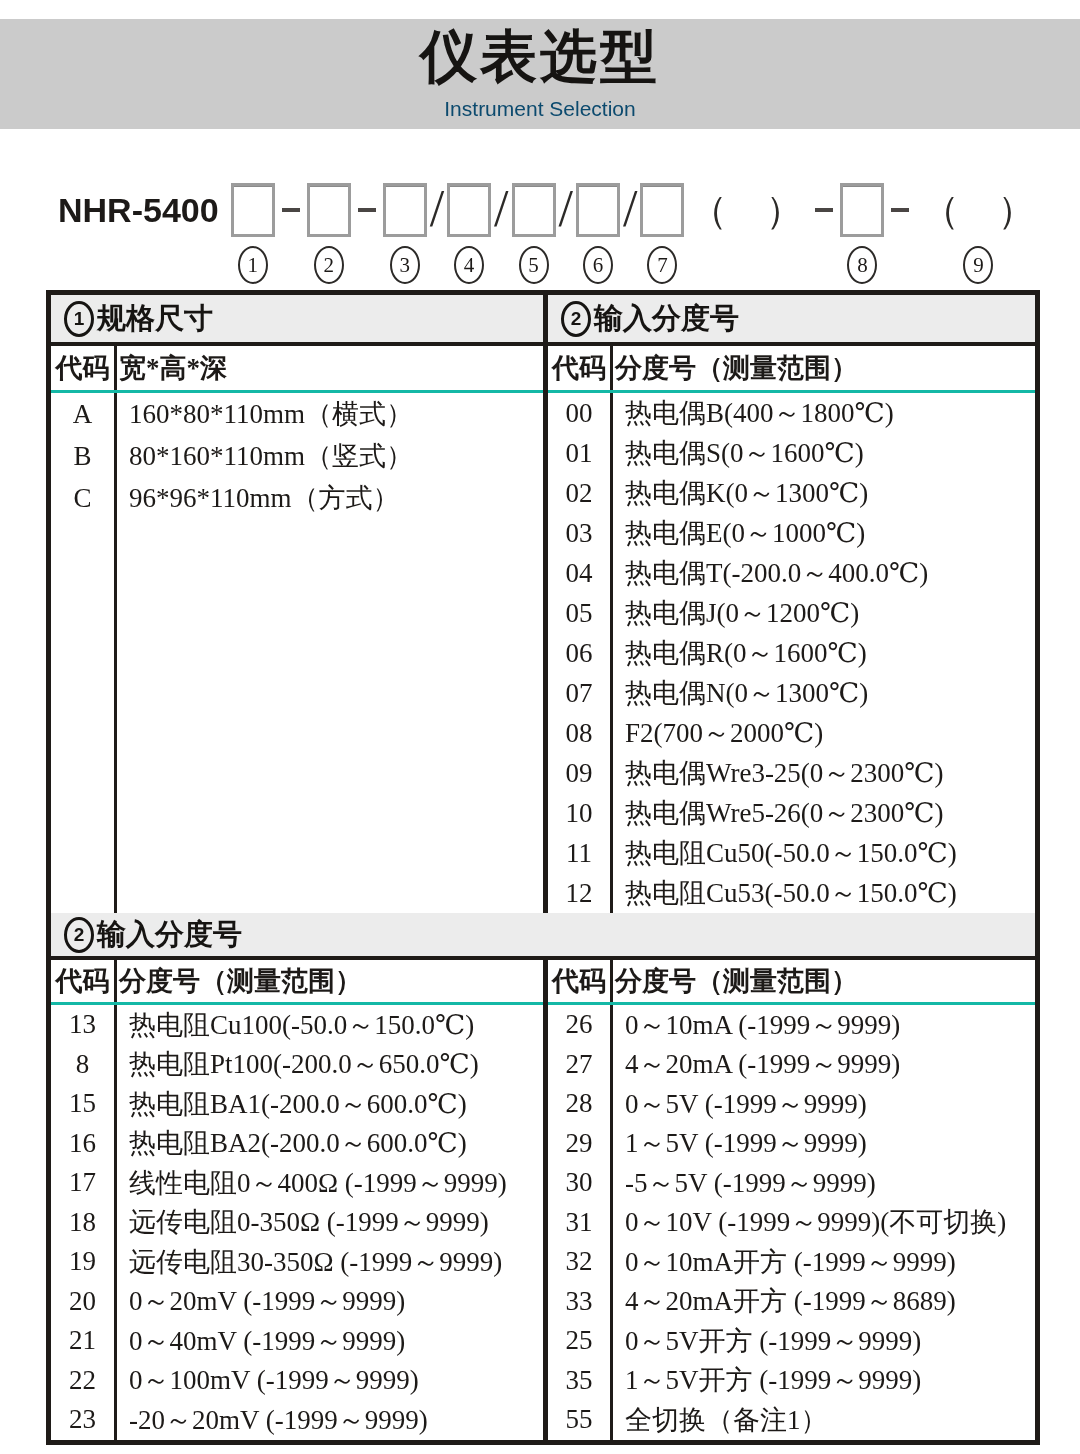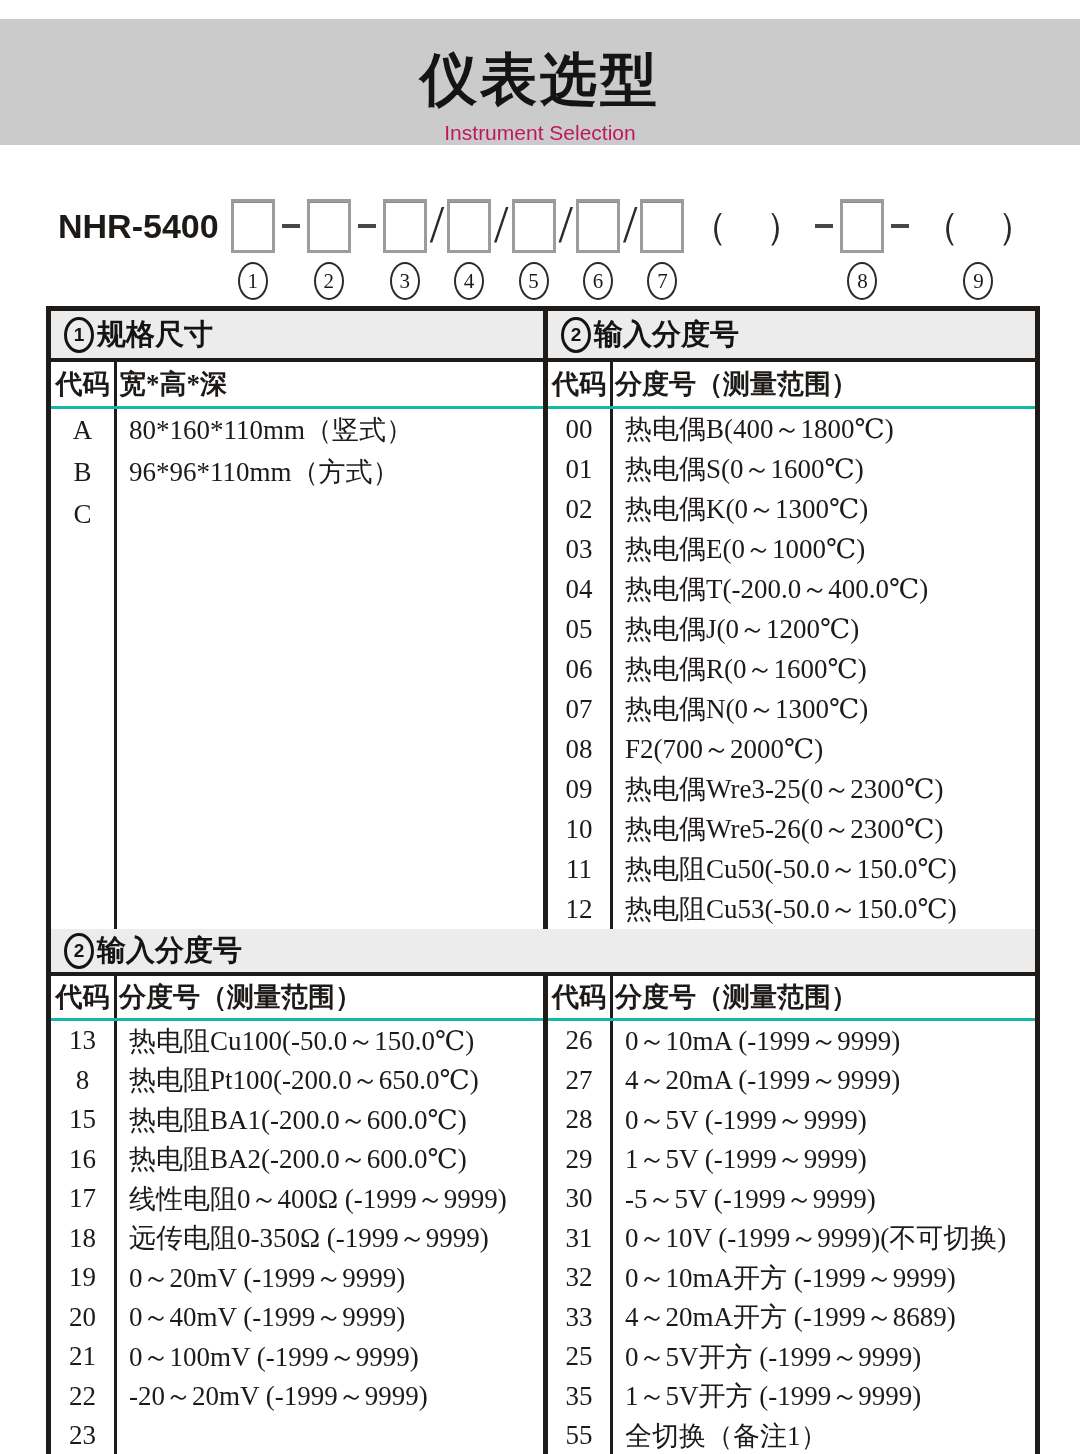--- a/index.html
+++ b/index.html
@@ -2,30 +2,30 @@
 <html><head>
 <meta charset="utf-8">
 <style>
   html,body{margin:0;padding:0;}
   body{
     width:1080px;height:1454px;overflow:hidden;background:#ffffff;
     font-family:"Liberation Serif","DejaVu Serif",serif;color:#1d1a18;
   }
   
   .header-band{
-    margin-top:19px;height:126px;background:#cbcbcb;
-    display:flex;flex-direction:column;align-items:center;justify-content:flex-end;
+    margin-top:19px;height:110px;background:#cbcbcb;
+    display:flex;flex-direction:column;align-items:center;justify-content:center;
   }
   .main-title{
     font-family:"Liberation Sans","DejaVu Sans",sans-serif;
     font-weight:900;font-size:57px;letter-spacing:3px;line-height:1.05;color:#161412;
   }
   .sub-title{
     font-family:"Liberation Sans","DejaVu Sans",sans-serif;
-    font-size:21px;color:#be185d;margin-top:11px;
+    font-size:21px;color:#0c4a6e;margin-top:11px;
   }
   
   .code-line{
     margin:54px 0 0 58px;display:flex;align-items:flex-start;white-space:nowrap;
   }
   .model-label{
     font-family:"Liberation Sans","DejaVu Sans",sans-serif;font-weight:700;
     font-size:34px;line-height:54px;letter-spacing:0px;margin-right:12px;color:#1d1a18;
   }
   .unit{display:flex;flex-direction:column;align-items:center;}
@@ -171,20 +171,21 @@
         <div class="c1">代码</div>
         <div class="c2">宽*高*深</div>
       </div>
       <div class="tbody">
         <div class="codecol">
             <div class="cell code">A</div>
             <div class="cell code">B</div>
             <div class="cell code">C</div>
           </div>
         <div class="desccol">
+            <div class="cell desc">160*80*110mm（横式）</div>
             <div class="cell desc">80*160*110mm（竖式）</div>
             <div class="cell desc">96*96*110mm（方式）</div>
           </div>
       </div>
     </div>
 
     <div class="half half-right">
       <div class="sec-h">
         <span class="hcirc">
             <span>2</span>
@@ -257,20 +258,21 @@
               <div class="cell code">22</div>
               <div class="cell code">23</div>
             </div>
           <div class="desccol">
               <div class="cell desc">热电阻Cu100(-50.0～150.0℃)</div>
               <div class="cell desc">热电阻Pt100(-200.0～650.0℃)</div>
               <div class="cell desc">热电阻BA1(-200.0～600.0℃)</div>
               <div class="cell desc">热电阻BA2(-200.0～600.0℃)</div>
               <div class="cell desc">线性电阻0～400Ω (-1999～9999)</div>
               <div class="cell desc">远传电阻0-350Ω  (-1999～9999)</div>
+              <div class="cell desc">远传电阻30-350Ω  (-1999～9999)</div>
               <div class="cell desc">0～20mV (-1999～9999)</div>
               <div class="cell desc">0～40mV (-1999～9999)</div>
               <div class="cell desc">0～100mV (-1999～9999)</div>
               <div class="cell desc">-20～20mV (-1999～9999)</div>
             </div>
         </div>
       </div>
       <div class="half half-right">
         <div class="subhdr">
           <div class="c1">代码</div>

